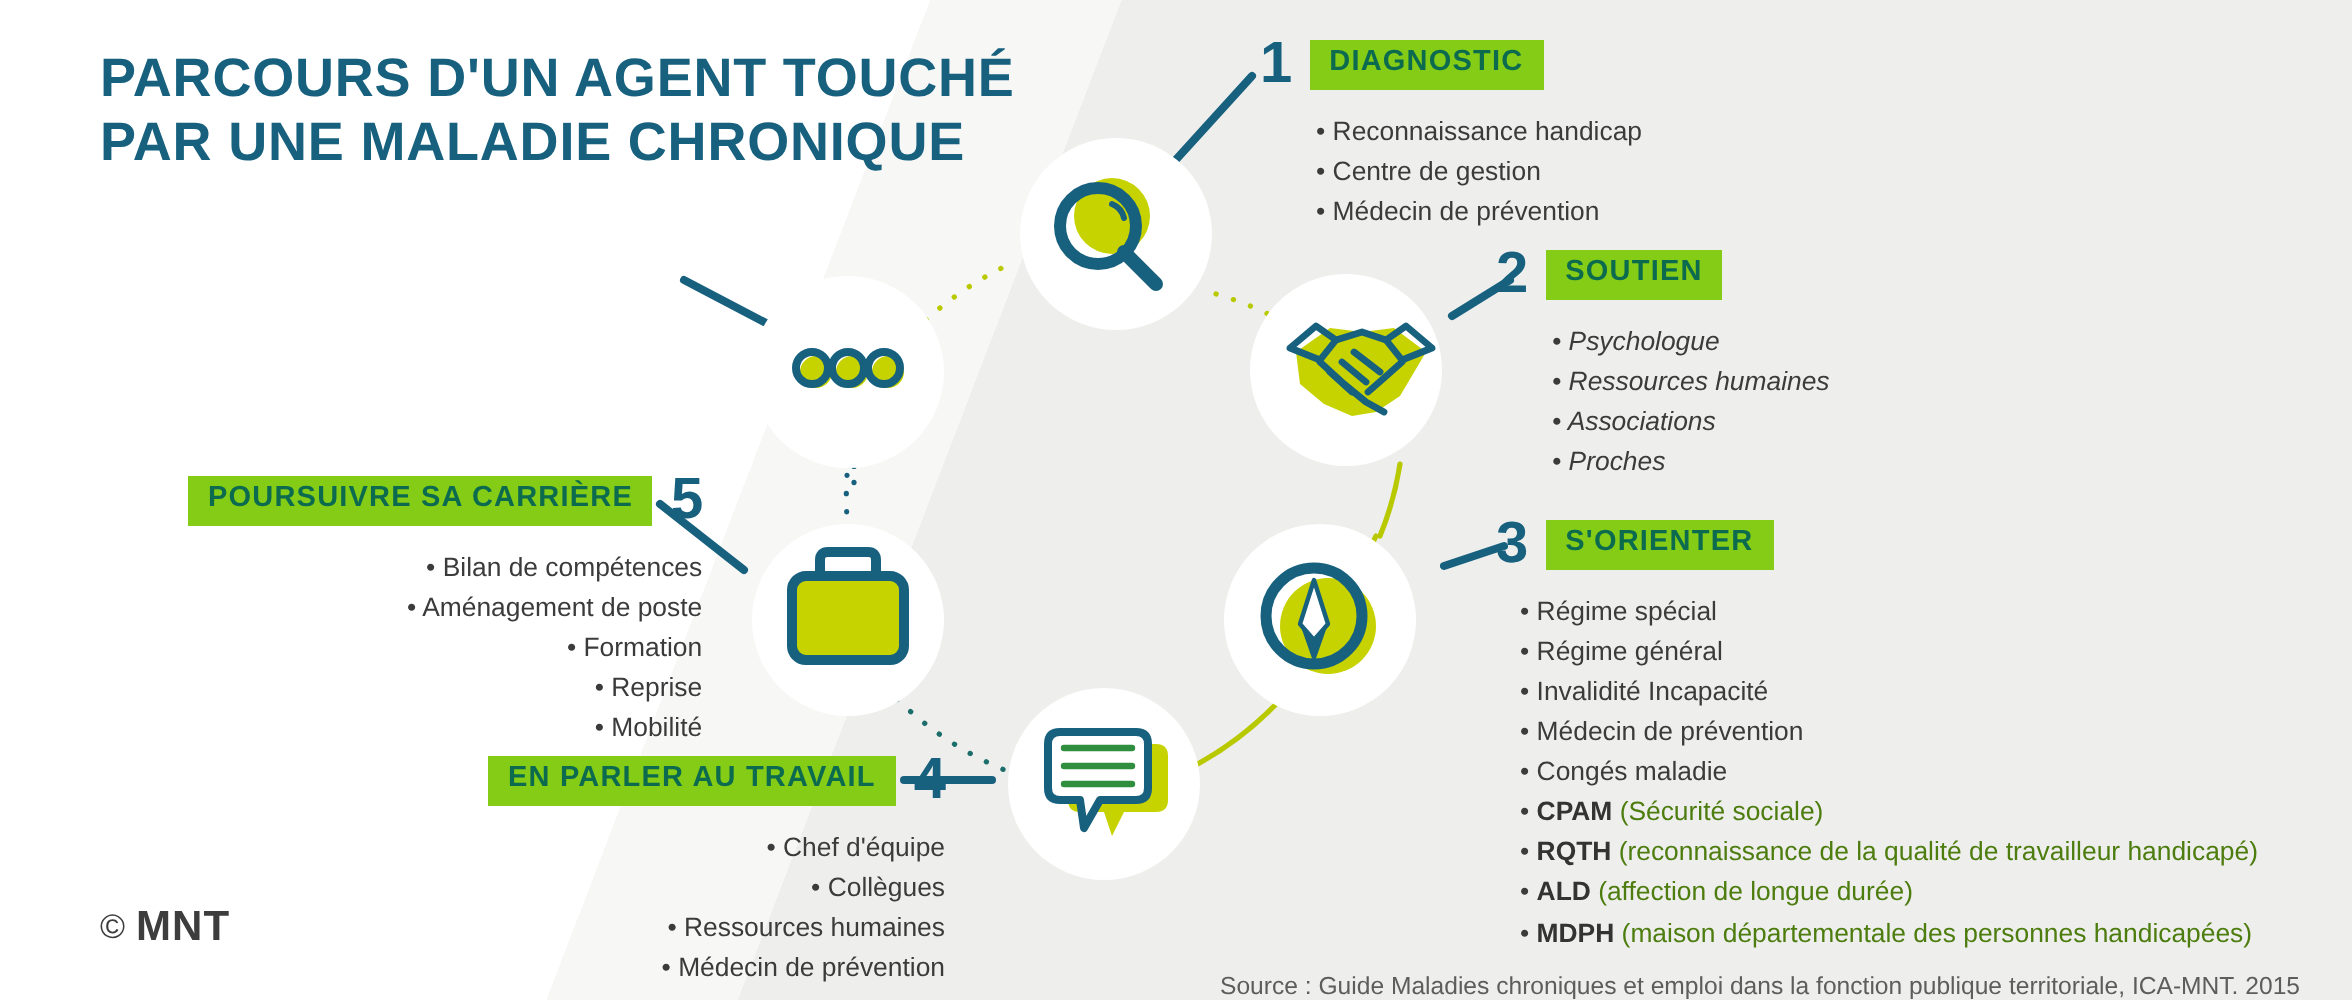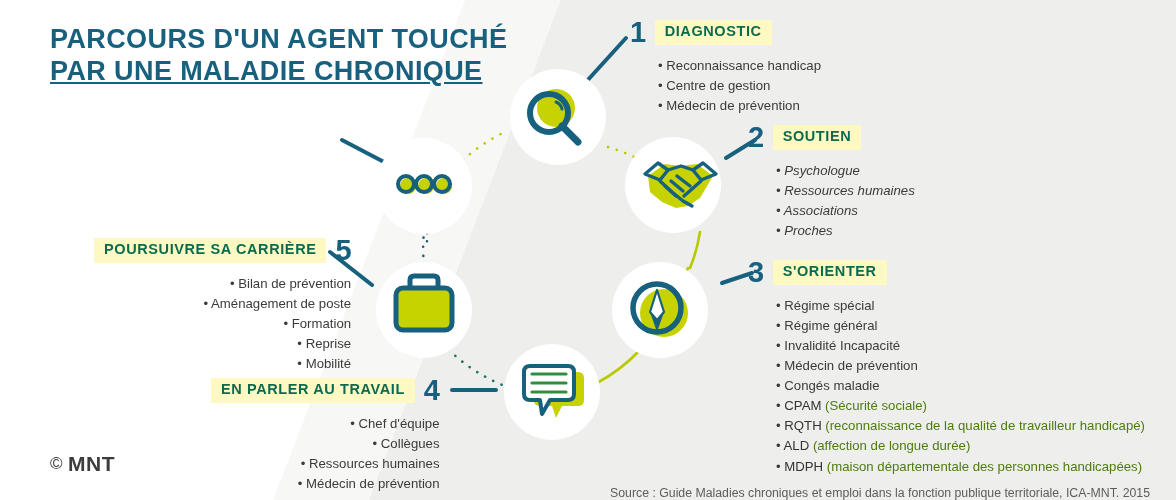--- a/index.html
+++ b/index.html
@@ -16,57 +16,57 @@
     position:absolute;inset:0;
     background:linear-gradient(111deg,#ffffff 0%,#ffffff 34%,#f7f7f6 34%,#f7f7f6 41%,#eeeeec 41%,#eeeeec 100%);
   }
 
   
   .title{
     position:absolute;left:50px;top:24px;width:560px;
     color:#17617f;font-size:27px;font-weight:bold;line-height:1.18;
     letter-spacing:0.4px;
   }
-  .title .l2{display:block;text-decoration:underline;}
+  .title .l2{display:block;}
 
   
   #wheel{position:absolute;left:0;top:0;width:1176px;height:500px;}
 
   
   .step{position:absolute;}
   .head{display:flex;align-items:center;gap:9px;}
   .head.rev{justify-content:flex-end;}
   .badge{
-    background:#fef9c3;color:#0c6b4f;font-weight:bold;
+    background:#84cc16;color:#0c6b4f;font-weight:bold;
     font-size:14.5px;letter-spacing:0.6px;
     padding:4px 10px 5px 10px;line-height:1.05;white-space:nowrap;
   }
   .num{
     color:#17617f;font-size:29px;font-weight:bold;line-height:1;
     letter-spacing:-0.5px;
   }
   ul.items{
     list-style:none;margin:9px 0 0 0;padding:0;
     color:#3b3b3b;font-size:13.2px;line-height:1.52;
   }
   ul.items li{white-space:nowrap;}
-  ul.items li b{font-weight:normal;color:#333;}
+  ul.items li b{font-weight:bold;color:#333;}
   ul.items li .paren{color:#4d7c0f;}
   .ra ul.items{text-align:right;}
   .la ul.items{text-align:left;}
   .dot{color:#3b3b3b;}
 
   
   #step1{left:630px;top:18px;}
   #step1 ul.items{margin-left:28px;}
   #step2{left:748px;top:123px;}
   #step2 ul.items{margin-left:28px;font-style:italic;}
   #step3{left:748px;top:258px;}
-  #step3 ul.items{margin-left:28px;}
-  #step4{left:211px;top:376px;}
+  #step3 ul.items{margin-left:12px;}
+  #step4{left:244px;top:376px;}
   #step5{left:94px;top:236px;}
   #step6{left:160px;top:124px;}
 
   
   .logo{
     position:absolute;left:50px;top:452px;
     color:#3d3d3d;font-size:21px;font-weight:bold;letter-spacing:0.5px;
     display:flex;align-items:center;gap:5px;
   }
   .copy{font-size:17px;font-weight:normal;}
@@ -243,21 +243,21 @@
       <li><span class="dot">•</span> <span>Médecin de prévention</span></li>
     </ul>
   </div>
 
   <div class="step ra" id="step5">
     <div class="head rev">
       <span class="badge">POURSUIVRE SA CARRIÈRE</span>
       <span class="num">5</span>
     </div>
     <ul class="items">
-      <li><span class="dot">•</span> <span>Bilan de prévention</span></li>
+      <li><span class="dot">•</span> <span>Bilan de compétences</span></li>
       <li><span class="dot">•</span> <span>Aménagement de poste</span></li>
       <li><span class="dot">•</span> <span>Formation</span></li>
       <li><span class="dot">•</span> <span>Reprise</span></li>
       <li><span class="dot">•</span> <span>Mobilité</span></li>
     </ul>
   </div>
 
 
   <div class="logo">
     <span class="copy">©</span>

